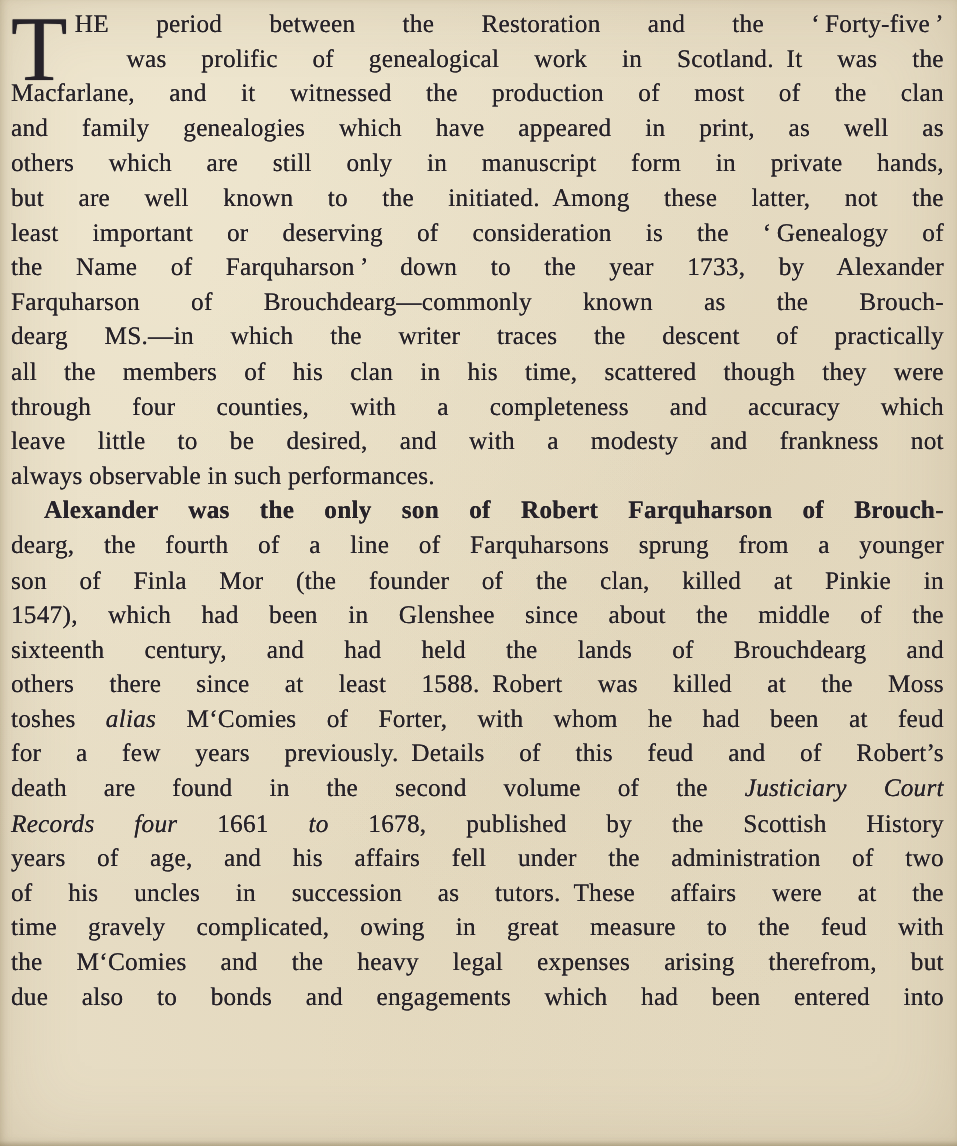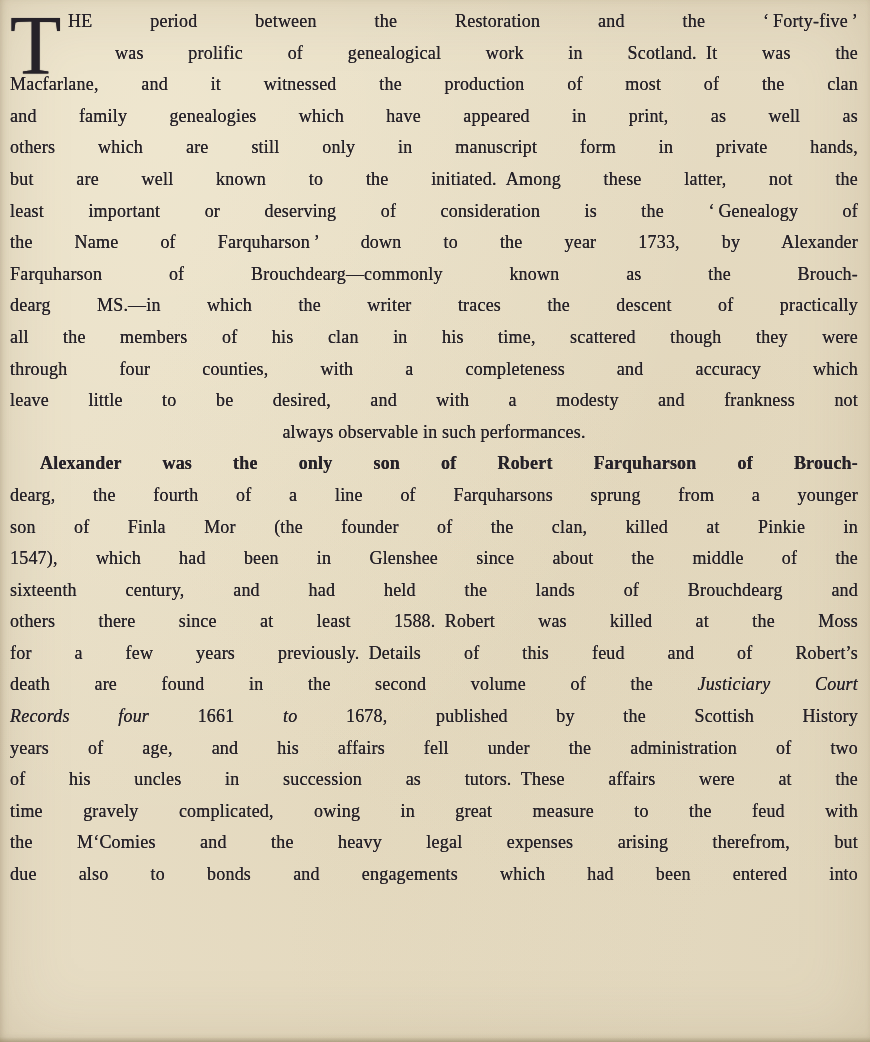--- a/index.html
+++ b/index.html
@@ -20,27 +20,27 @@
     box-shadow:
       inset 0 0 70px rgba(140,120,80,0.22),
       inset 5px 0 12px -6px rgba(110,92,58,0.35),
       inset 0 -5px 10px -5px rgba(110,92,58,0.35);
     font-family: "Liberation Serif", "DejaVu Serif", serif;
     color: var(--ink, #262229);
   }
   .page-text {
     position: relative;
     padding: 6px 12px 0 10px;
-    font-size: 18px;
+    font-size: 23px;
     line-height: 31.6px;
     letter-spacing: 0.2px;
     text-shadow: 0 0 0.45px currentColor;
   }
   .line {
-    text-align: center;
+    text-align: left;
     white-space: normal;
   }
   .line.just {
     text-align: justify;
     text-align-last: justify;
     text-justify: inter-word;
   }
   .drop-cap {
     position: absolute;
     left: 10px;
@@ -82,20 +82,21 @@
         <div class="line just">leave little to be desired, and with a modesty and frankness not</div>
         <div class="line">always observable in such performances.</div>
       </div>
       <div class="para">
         <div class="line just" style="padding-left: 30px; font-weight: bold;">Alexander was the only son of Robert Farquharson of Brouch-</div>
         <div class="line just">dearg, the fourth of a line of Farquharsons sprung from a younger</div>
         <div class="line just">son of Finla Mor (the founder of the clan, killed at Pinkie in</div>
         <div class="line just">1547), which had been in Glenshee since about the middle of the</div>
         <div class="line just">sixteenth century, and had held the lands of Brouchdearg and</div>
         <div class="line just">others there since at least 1588. Robert was killed at the Moss</div>
+        <div class="line just">toshes <i>alias</i> M‘Comies of Forter, with whom he had been at feud</div>
         <div class="line just">for a few years previously. Details of this feud and of Robert’s</div>
         <div class="line just">death are found in the second volume of the <i>Justiciary Court</i></div>
         <div class="line just"><i>Records four</i> 1661 <i>to</i> 1678, published by the Scottish History</div>
         <div class="line just">years of age, and his affairs fell under the administration of two</div>
         <div class="line just">of his uncles in succession as tutors. These affairs were at the</div>
         <div class="line just">time gravely complicated, owing in great measure to the feud with</div>
         <div class="line just">the M‘Comies and the heavy legal expenses arising therefrom, but</div>
         <div class="line just">due also to bonds and engagements which had been entered into</div>
       </div>
     </div>

